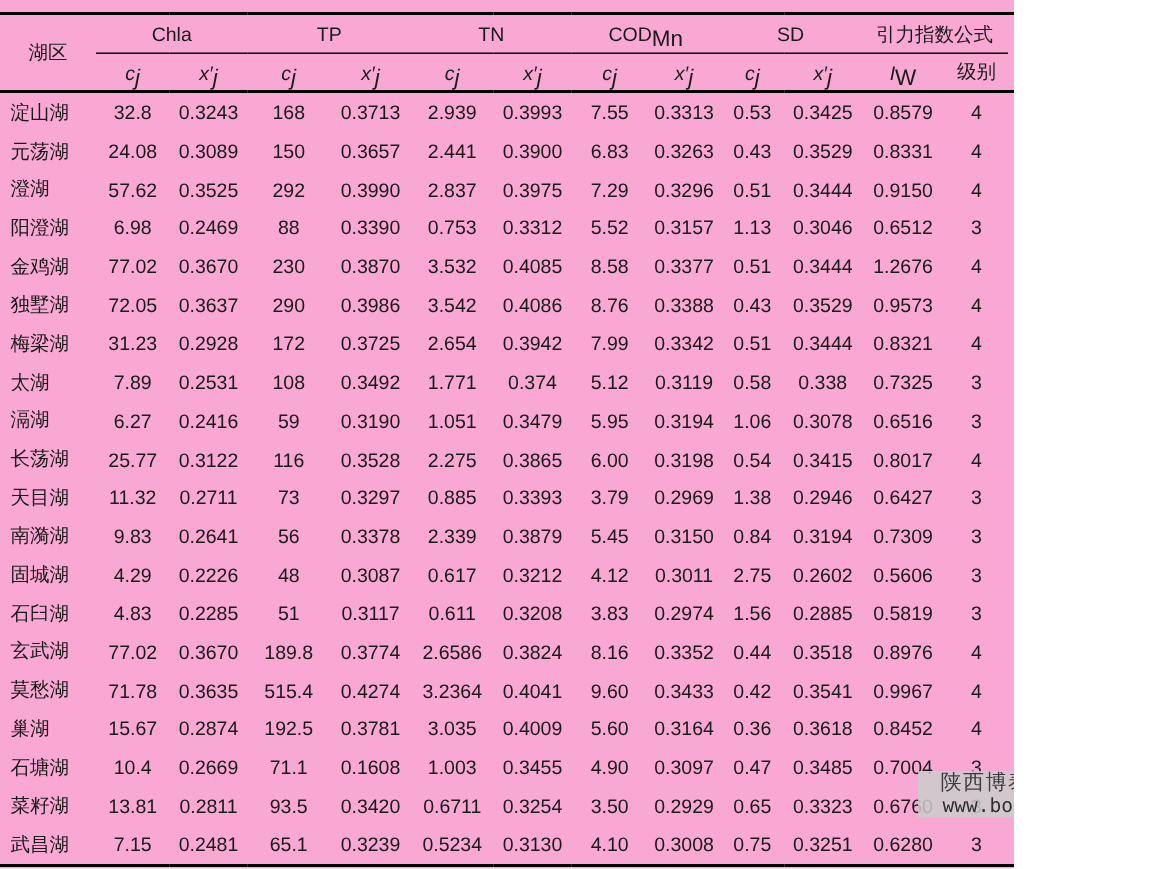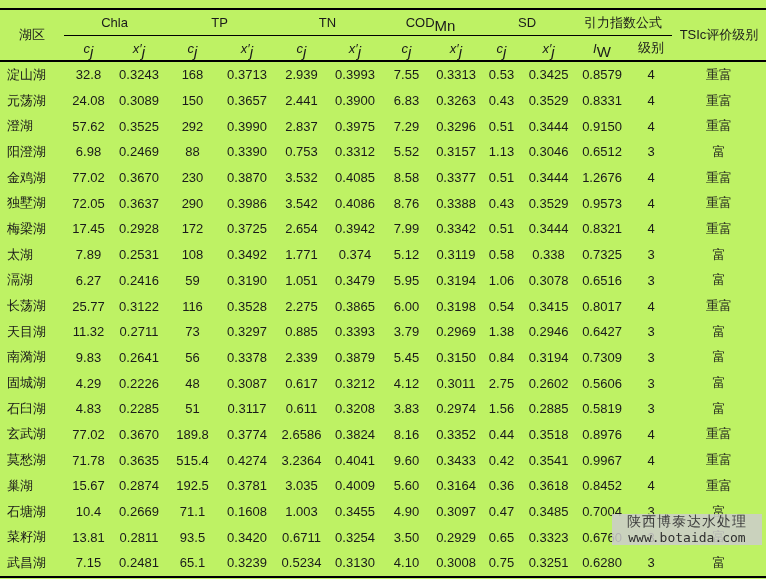--- a/index.html
+++ b/index.html
@@ -1,20 +1,20 @@
 <!DOCTYPE html>
 <html><head>
 <meta charset="utf-8">
 <style>
   html, body { margin: 0; padding: 0; background: #ffffff; }
   .canvas {
     position: relative;
-    width: 766px;
+    width: 676px;
     height: 579px;
-    background: #bef264;
+    background: #f9a8d4;
     font-family: "Liberation Sans", "DejaVu Sans", sans-serif;
     color: #1a1a1a;
     overflow: hidden;
   }
   table.lake-table {
     position: absolute;
     top: 8px;
     left: 0;
     width: 766px;
     border-collapse: collapse;
@@ -201,21 +201,21 @@
           <td class="num">8.76</td>
           <td class="num">0.3388</td>
           <td class="num">0.43</td>
           <td class="num">0.3529</td>
           <td class="num">0.9573</td>
           <td class="num">4</td>
           <td class="num">重富</td>
         </tr>
         <tr>
           <td class="lake">梅梁湖</td>
-          <td class="num">17.45</td>
+          <td class="num">31.23</td>
           <td class="num">0.2928</td>
           <td class="num">172</td>
           <td class="num">0.3725</td>
           <td class="num">2.654</td>
           <td class="num">0.3942</td>
           <td class="num">7.99</td>
           <td class="num">0.3342</td>
           <td class="num">0.51</td>
           <td class="num">0.3444</td>
           <td class="num">0.8321</td>

